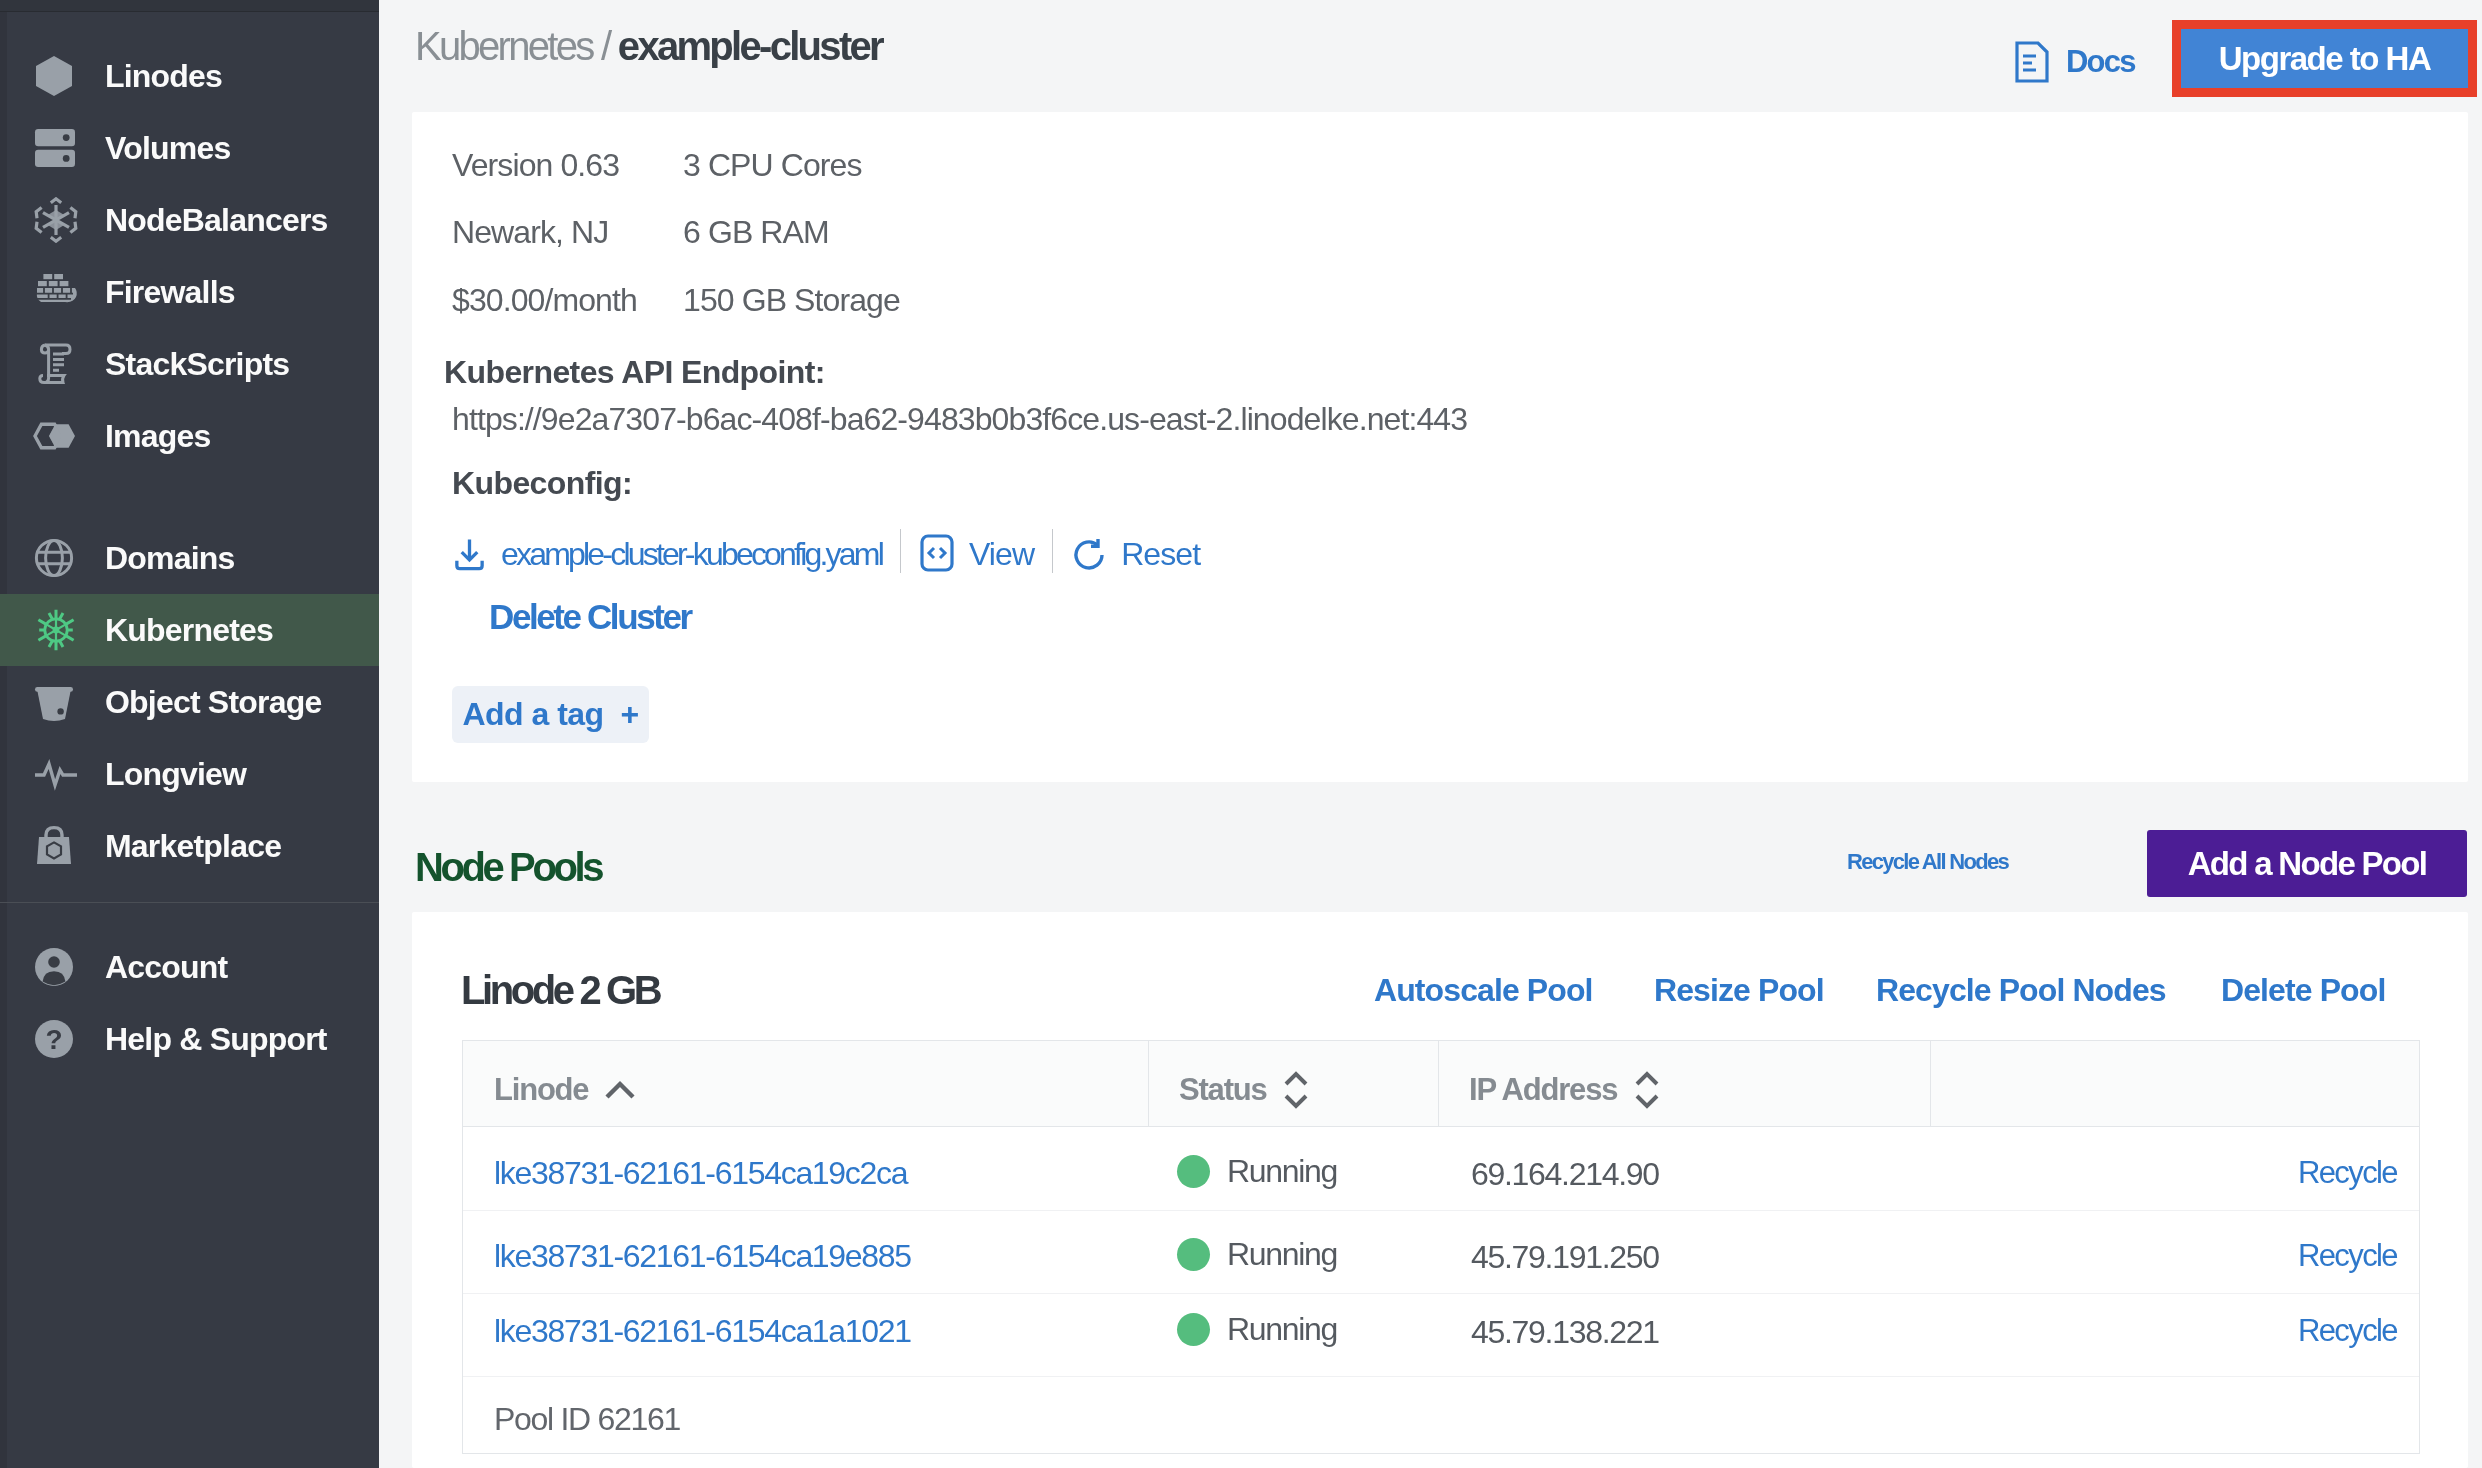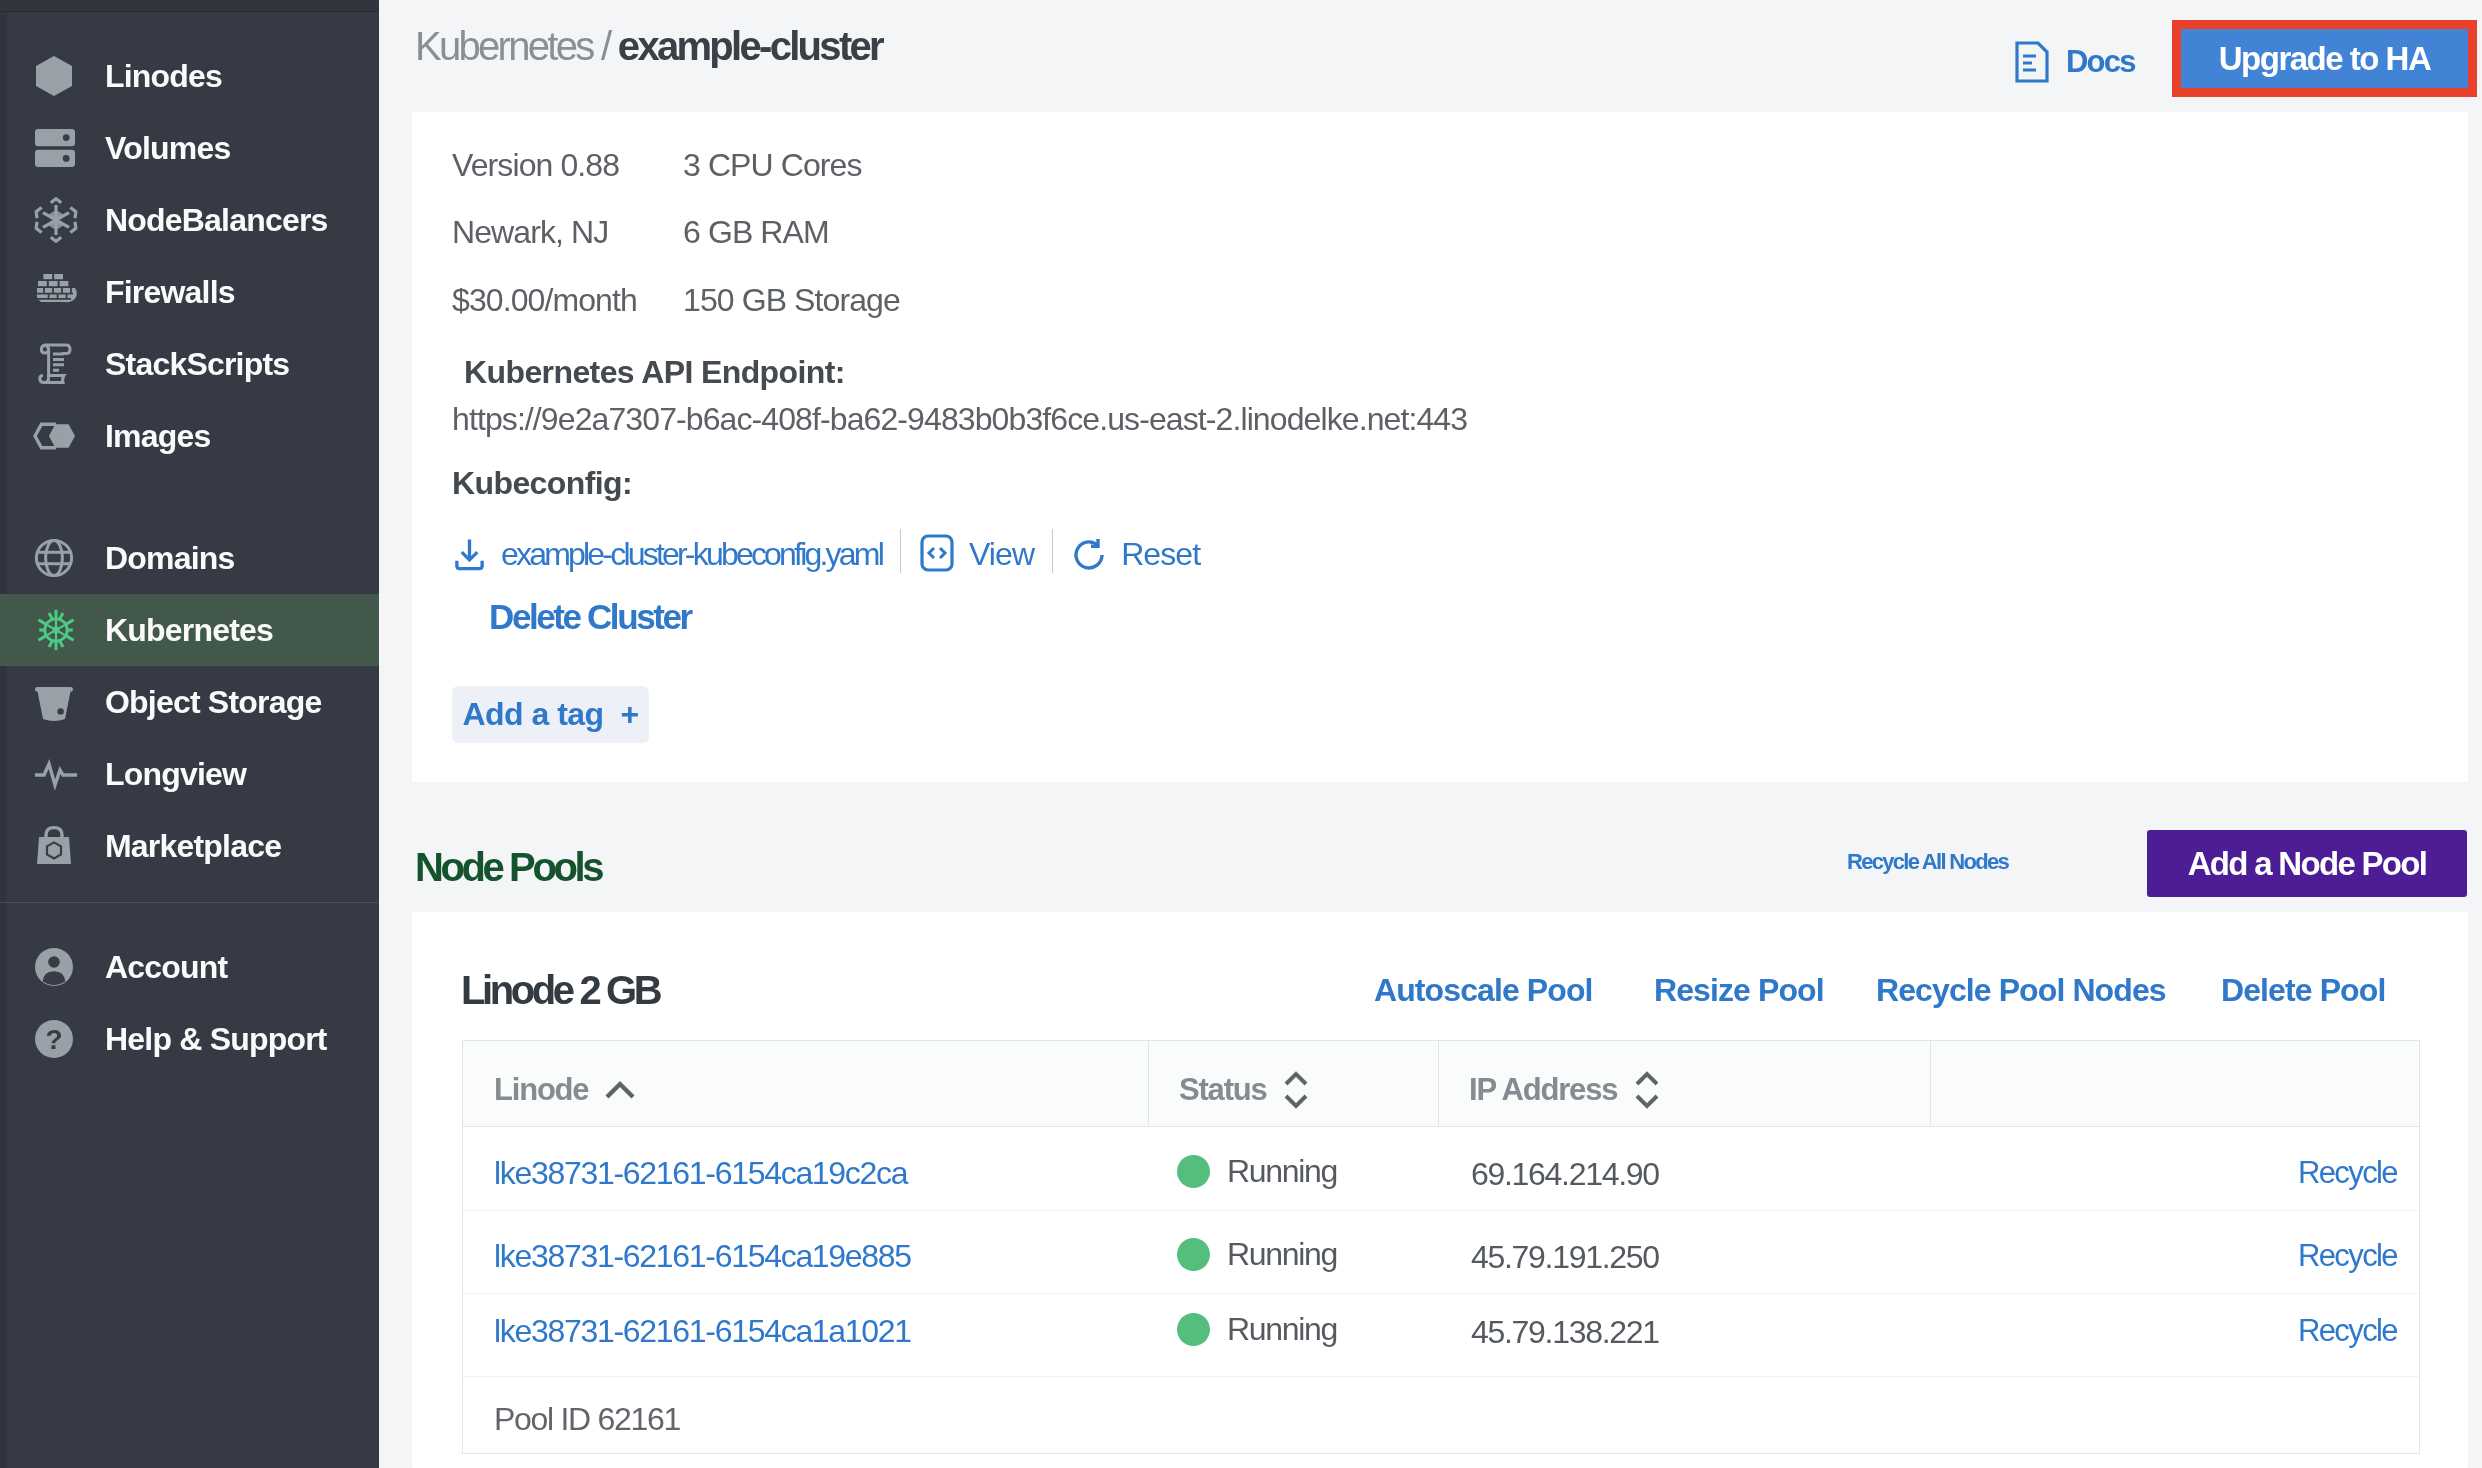--- a/index.html
+++ b/index.html
@@ -27,21 +27,21 @@
 
 .card { position:absolute; left:33px; width:2056px; background:#ffffff; border-radius:2px; }
 #card1 { top:112px; height:670px; }
 .gray { color:#5d6166; font-size:32px; letter-spacing:-0.9px; }
 .bold-dark { color:#454a51; font-weight:bold; font-size:32px; letter-spacing:-0.6px; }
 .blue { color:#2f78ca; }
 a.bluelink { color:#2f78ca; text-decoration:none; }
 
 #card1 .r1 { top:35px; } #card1 .r2 { top:102px; } #card1 .r3 { top:170px; }
 .col1 { left:40px; } .col2 { left:271px; }
-#apilabel { left:52px; top:242px; }
+#apilabel { left:32px; top:242px; }
 #apiurl   { left:40px; top:289px; }
 #kclabel  { left:40px; top:353px; }
 #kcrow { position:absolute; left:40px; top:411px; height:50px; display:flex; align-items:flex-end; }
 #kcrow .sep { width:1px; height:44px; background:#c5c8cc; }
 #delete { position:absolute; left:77px; top:485px; font-size:35px; font-weight:bold; color:#2f78ca; letter-spacing:-2.4px; }
 #addtag { position:absolute; left:40px; top:574px; width:197px; height:57px; background:#edf1f7; border-radius:6px; display:flex; align-items:center; justify-content:center; color:#2f78ca; font-size:32px; font-weight:bold; letter-spacing:-0.5px; }
 
 #npheading { position:absolute; left:36px; top:845px; font-size:40px; font-weight:bold; color:#14532d; letter-spacing:-3.4px; }
 #recycleall { position:absolute; left:1468px; top:849px; font-size:22px; font-weight:bold; color:#2f78ca; letter-spacing:-1.7px; }
 #addpool { position:absolute; left:1768px; top:830px; width:320px; height:67px; background:#4c1d95; border-radius:3px; display:flex; align-items:center; justify-content:center; color:#fff; font-size:33px; font-weight:bold; letter-spacing:-1.7px; }
@@ -208,21 +208,21 @@
   <div id="crumb">Kubernetes / <b>example-cluster</b></div>
   <div id="docs"><svg width="38" height="44" viewBox="0 0 19 22">
         <path d="M2.5 1.5 H13 L17.5 6 V20.5 H2.5 Z" fill="none" stroke="#2f78ca" stroke-width="1.6"></path>
         <path d="M5.5 8 H12 M5.5 11.5 H10 M5.5 15 H12" stroke="#2f78ca" stroke-width="1.6" fill="none"></path>
       </svg>Docs</div>
   <div id="upgradewrap">
       <div id="upgrade">Upgrade to HA</div>
     </div>
 
   <div class="card" id="card1">
-    <div class="abs gray col1 r1">Version 0.88</div>
+    <div class="abs gray col1 r1">Version 0.63</div>
     <div class="abs gray col2 r1">3 CPU Cores</div>
     <div class="abs gray col1 r2">Newark, NJ</div>
     <div class="abs gray col2 r2">6 GB RAM</div>
     <div class="abs gray col1 r3">$30.00/month</div>
     <div class="abs gray col2 r3">150 GB Storage</div>
     <div class="abs bold-dark" id="apilabel">Kubernetes API Endpoint:</div>
     <div class="abs gray" id="apiurl">https://9e2a7307-b6ac-408f-ba62-9483b0b3f6ce.us-east-2.linodelke.net:443</div>
     <div class="abs bold-dark" id="kclabel">Kubeconfig:</div>
     <div id="kcrow">
       <svg width="35" height="38" viewBox="0 0 18 19" style="margin-right:14px">

